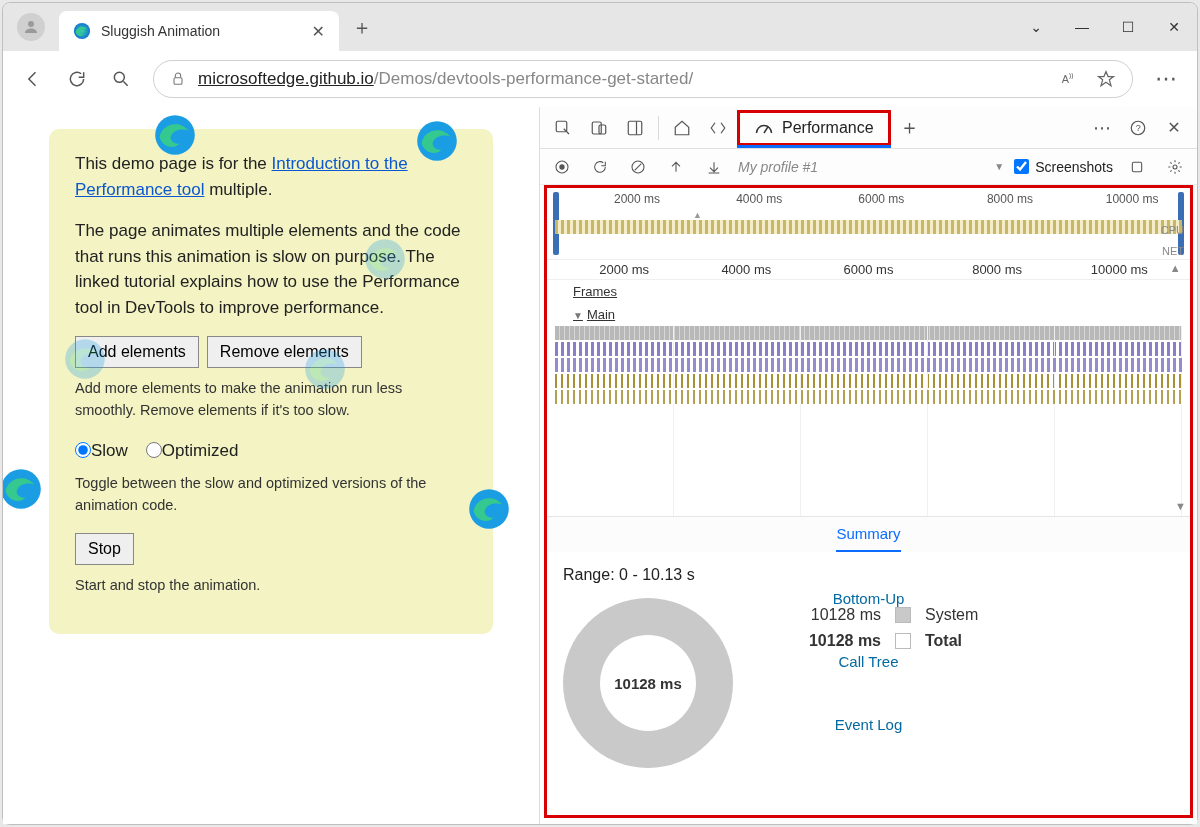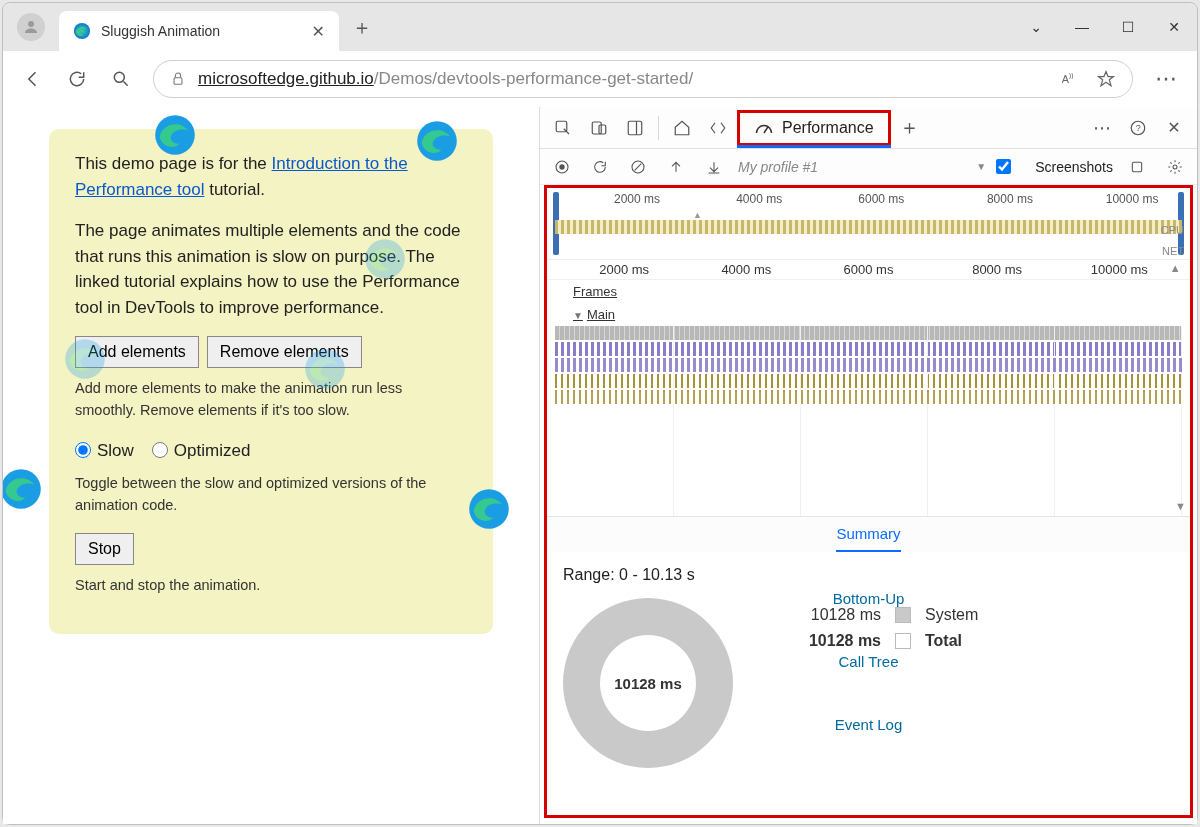--- a/index.html
+++ b/index.html
@@ -34,41 +34,41 @@
   
   
   .page { width: 536px; position:relative; padding:22px 46px; overflow:hidden;}
   .yellow-box { background:#f3f3c3; border-radius:10px; padding:22px 26px; font-size:17px; color:#222; line-height:1.5;}
   .yellow-box p { margin-bottom:16px;}
   .yellow-box a { color:#0b57d0; text-decoration:underline;}
   .btnrow { display:flex; gap:8px; margin:6px 0;}
   .page-btn { border:1px solid #888; background:#efefef; padding:6px 12px; font-size:16px; cursor:pointer;}
   .hint { font-size:14.5px; color:#333; margin:10px 0 18px;}
   .radios { font-size:17px; display:flex; gap:18px; margin:8px 0;}
-  .radios label { display:flex; align-items:center; gap:6px;justify-content:flex-end;}
+  .radios label { display:flex; align-items:center; justify-content:flex-end;}
   input[type=radio]{ width:16px; height:16px;}
   .edge-float { position:absolute; width:44px; height:44px; }
   .edge-float svg, .edge-icon svg { width:100%; height:100%;}
   .edge-float.faded { opacity:0.28; }
   
   
   .devtools { flex:1; border-left:1px solid #ddd; display:flex; flex-direction:column; font-size:14px; color:#333; background:#fdfdfd;justify-content:flex-end;}
   .dt-tabs { height:42px; display:flex; align-items:center; border-bottom:1px solid #e0e0e0; padding:0 6px; gap:2px;}
   .dt-icon { width:34px; height:34px; display:flex; align-items:center; justify-content:center; color:#555;}
   .dt-icon svg { width:18px; height:18px; stroke:#555; fill:none; stroke-width:1.6;}
   .dt-sep { width:1px; height:24px; background:#d9d9d9; margin:0 4px;}
   .perf-tab { display:flex; align-items:center; gap:8px; padding:0 14px; height:36px; border:3px solid #d60000; position:relative; font-size:16px; color:#222;}
   .perf-tab::after{content:""; position:absolute; left:-3px; right:-3px; bottom:-5px; height:3px; background:#0b6cff;}
   
   .dt-toolbar { height:36px; display:flex; align-items:center; padding:0 8px; gap:10px; border-bottom:1px solid #eee;}
   .dt-toolbar .dt-icon{width:28px;height:28px;}
   .dt-toolbar svg{width:16px;height:16px;}
   .profile-name { color:#888; font-style:italic; flex:1;}
   .small-tri { color:#888; font-size:10px;}
-  .chk { display:flex; align-items:center; gap:24px; color:#222;}
+  .chk { display:flex; align-items:center; gap:6px; color:#222;}
   input[type=checkbox]{width:15px;height:15px;}
   
   .red-box { border:3px solid #d60000; margin:0 4px 6px 4px; flex:1; display:flex; flex-direction:column; background:#fff;}
   
   .overview { height:72px; border-bottom:1px solid #eee; position:relative; padding-top:4px;}
   .ruler { height:18px; position:relative; font-size:12px; color:#555;}
   .ruler span { position:absolute; transform:translateX(-50%);}
   .ov-band { height:14px; margin:10px 8px 0 8px; background:
     repeating-linear-gradient(90deg, #c7b76b 0 3px, #f5edc8 3px 6px); position:relative;}
   .ov-band::before{content:"▲"; color:#999; font-size:9px; position:absolute; left:22%; top:-10px;}
@@ -207,21 +207,21 @@
             <circle cx="20" cy="20" r="18" fill="#1b9de3"></circle>
             <path d="M6 22c2-12 18-16 26-6-4-2-14-2-16 6 0 4 4 6 8 6-6 6-16 2-18-6z" fill="#36c98f"></path>
           </svg></div>
       <div class="edge-float" style="top:380px;left:464px"><svg viewBox="0 0 40 40">
             <circle cx="20" cy="20" r="18" fill="#1b9de3"></circle>
             <path d="M6 22c2-12 18-16 26-6-4-2-14-2-16 6 0 4 4 6 8 6-6 6-16 2-18-6z" fill="#36c98f"></path>
           </svg></div>
 
       <div class="yellow-box">
         <p>
-          <span>This demo page is for the </span><a href="#">Introduction to the Performance tool</a><span> tutorial.</span>
+          <span>This demo page is for the </span><a href="#">Introduction to the Performance tool</a><span> multiple.</span>
         </p>
         <p>The page animates multiple elements and the code that runs this animation is slow on purpose. The linked tutorial explains how to use the Performance tool in DevTools to improve performance.</p>
         <div class="btnrow">
           <button class="page-btn">Add elements</button>
           <button class="page-btn">Remove elements</button>
         </div>
         <p class="hint">Add more elements to make the animation run less smoothly. Remove elements if it's too slow.</p>
         <div class="radios">
           <label>
               <input type="radio" checked="" style=""> 

